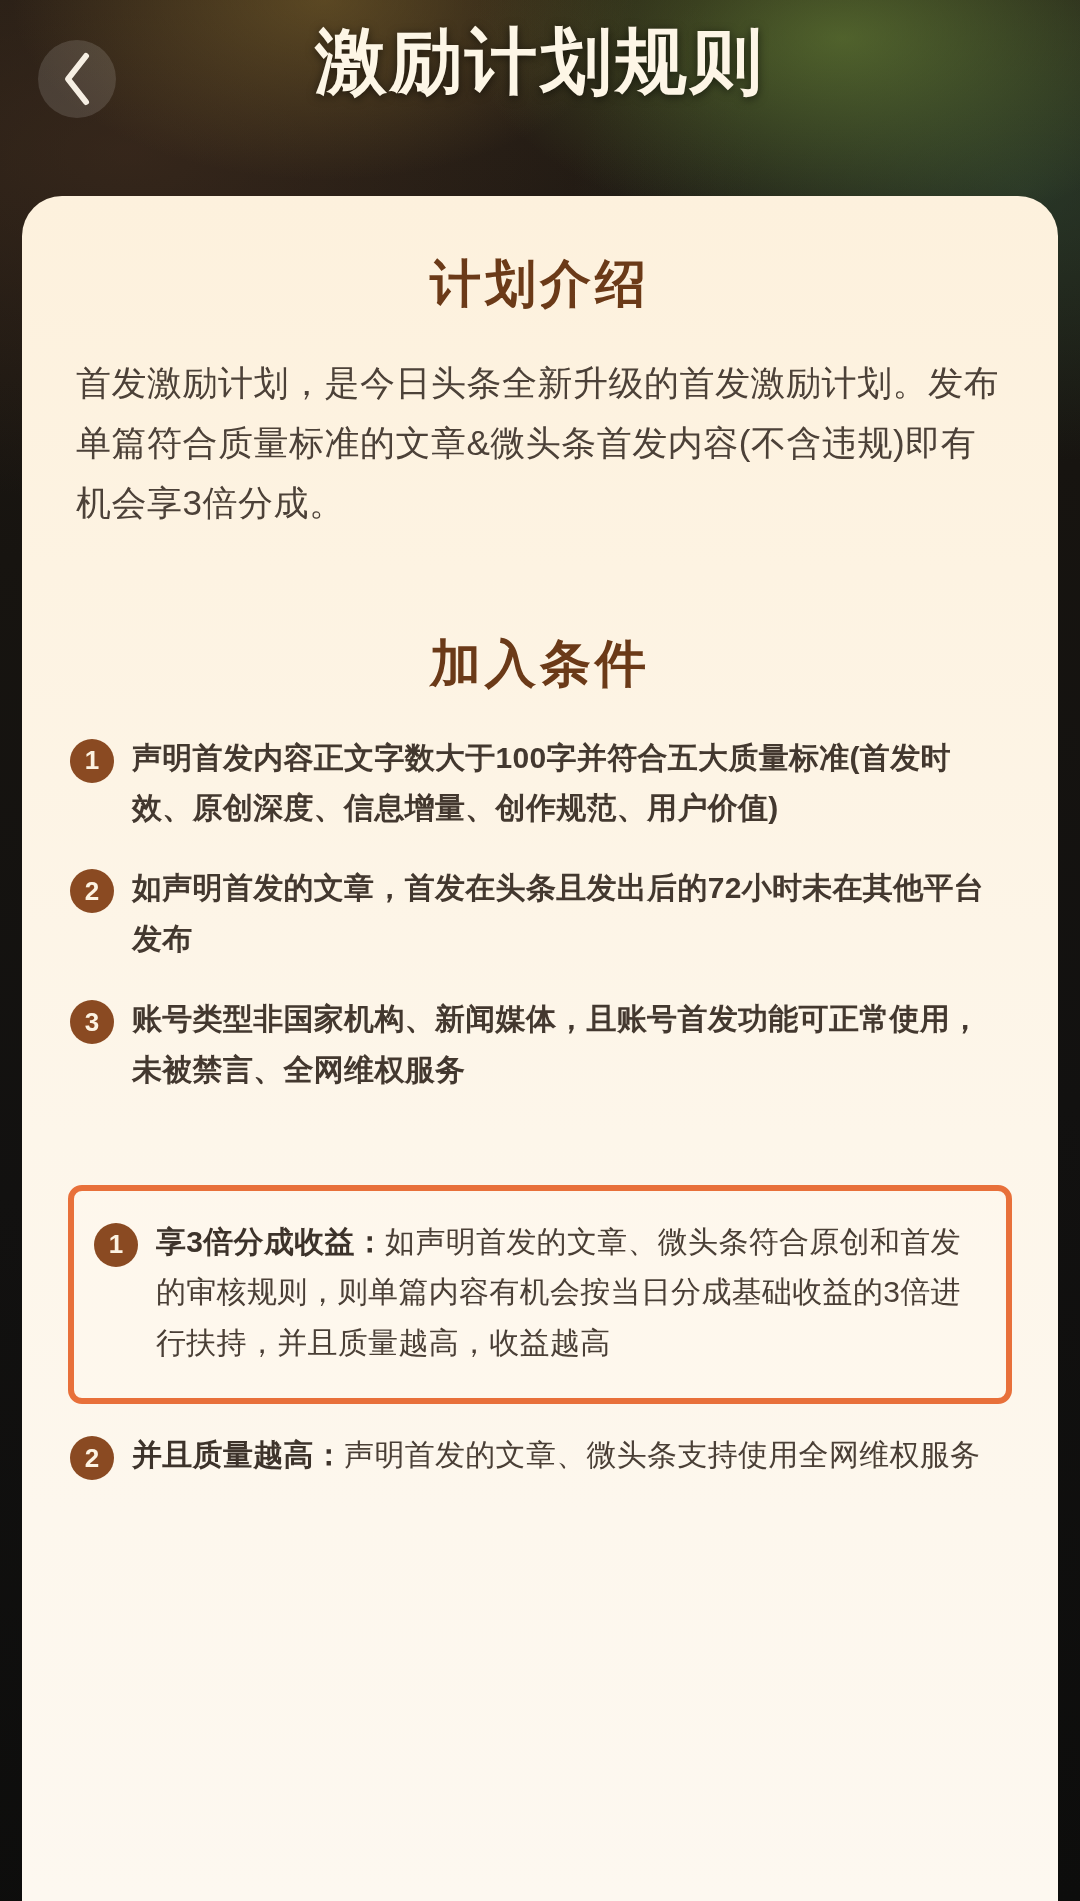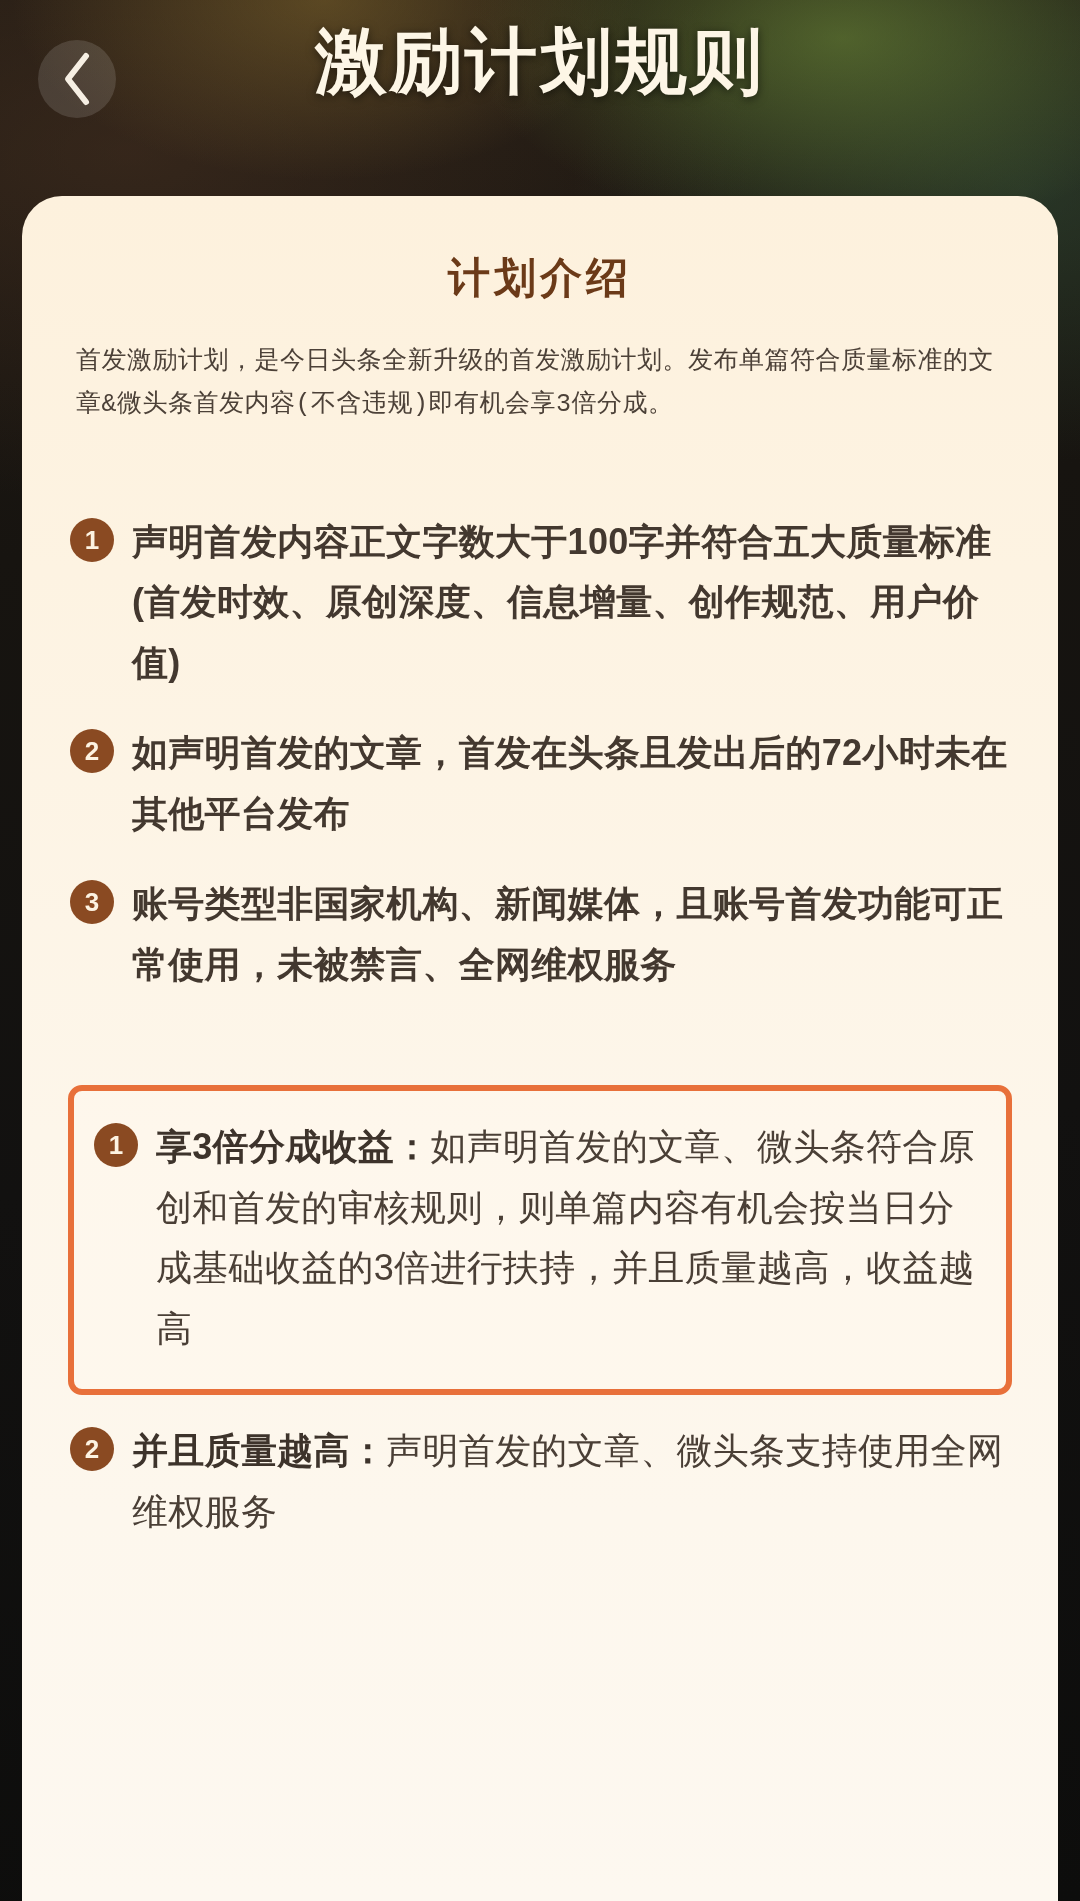--- a/index.html
+++ b/index.html
@@ -66,34 +66,33 @@
     border-radius: 40px 40px 0 0;
     background: linear-gradient(180deg, #fdf1dd 0%, #fdf3e2 22%, #fdf6ea 55%, #fdf8f0 100%);
     padding: 44px 46px 40px 46px;
     overflow: hidden;
   }
 
   .section-title {
     text-align: center;
     font-family: "DejaVu Serif", "Liberation Serif", serif;
     font-weight: bold;
-    font-size: 42px;
+    font-size: 51px;
     letter-spacing: 4px;
     color: #6b3a18;
     margin-top: 10px;
     margin-bottom: 34px;
   }
 
   .intro-text {
-    font-size: 25px;
+    font-size: 35px;
     line-height: 1.72;
     color: #4c4138;
     letter-spacing: 0.5px;
     padding: 0 8px;
-    font-family: Liberation Mono, monospace;
   }
 
   .spacer-lg { height: 86px; }
 
   
   .list { padding: 0 2px; }
 
   .list-item {
     display: flex;
     align-items: flex-start;
@@ -111,21 +110,21 @@
     font-size: 26px;
     font-weight: bold;
     display: flex;
     align-items: center;
     justify-content: center;
     margin-top: 6px;
     margin-right: 18px;
   }
 
   .item-text {
-    font-size: 36px;
+    font-size: 30px;
     line-height: 1.68;
     color: #4a3f36;
     letter-spacing: 0.3px;
   }
 
   .cond-text {
     font-weight: bold;
     color: #43382f;
   }
 
@@ -165,20 +164,21 @@
 <div class="card">
 
   <div>
     <div class="section-title">计划介绍</div>
     <div class="intro-text">首发激励计划，是今日头条全新升级的首发激励计划。发布单篇符合质量标准的文章&amp;微头条首发内容(不含违规)即有机会享3倍分成。</div>
   </div>
 
   <div class="spacer-lg"></div>
 
   <div>
+    <div class="section-title">加入条件</div>
     <div class="list">
 
       <div class="list-item">
         <div class="badge">1</div>
         <div class="item-text cond-text">声明首发内容正文字数大于100字并符合五大质量标准(首发时效、原创深度、信息增量、创作规范、用户价值)</div>
       </div>
 
       <div class="list-item">
         <div class="badge">2</div>
         <div class="item-text cond-text">如声明首发的文章，首发在头条且发出后的72小时未在其他平台发布</div>

